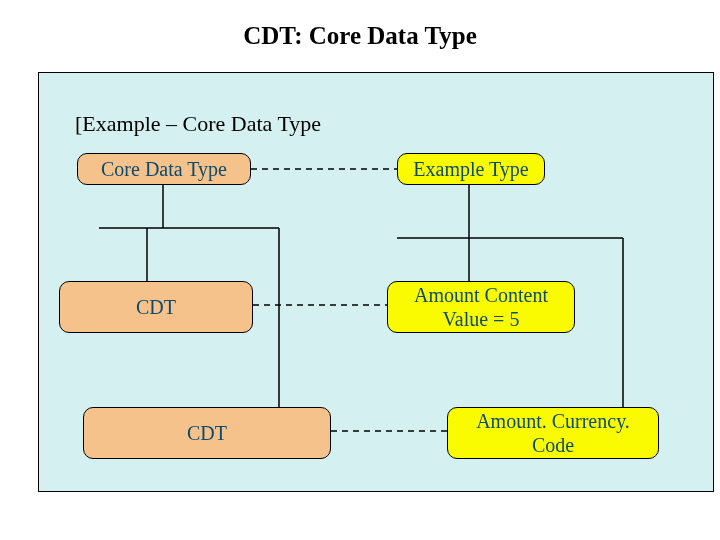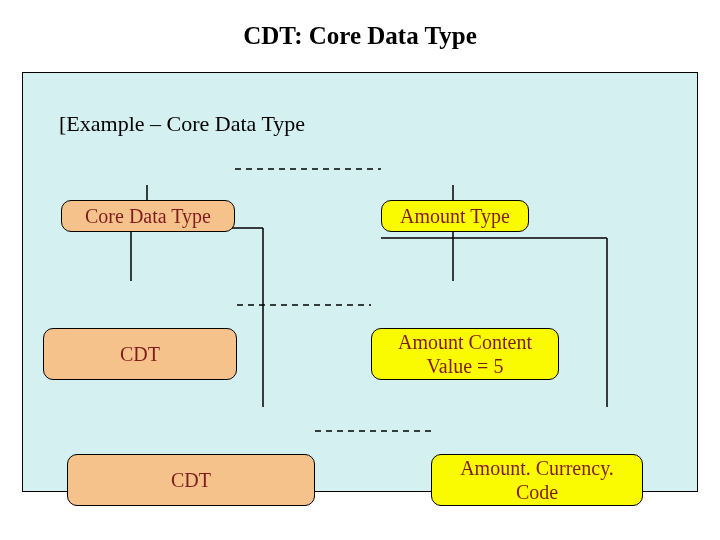--- a/index.html
+++ b/index.html
@@ -12,48 +12,47 @@
   }
   .title {
     text-align: center;
     font-size: 25px;
     font-weight: bold;
     padding-top: 22px;
     color: #000;
   }
   .panel {
     position: absolute;
-    left: 22px;
+    left: 38px;
     top: 72px;
     width: 676px;
     height: 420px;
     background: #d5f0f0;
     border: 1px solid #000;
   }
   .subtitle {
     position: absolute;
     left: 36px;
     top: 38px;
     font-size: 22px;
     color: #000;
   }
   .node {
     position: absolute;
     border: 1px solid #000;
     border-radius: 10px;
     text-align: center;
     font-size: 20px;
-    color: #7f1d1d;
+    color: #0c4a6e;
     display: flex;
     flex-direction: column;
     justify-content: center;
     align-items: center;
     line-height: 1.2;
     padding: 0 8px;
-    margin-top: 47px;
   }
   .orange { background: #f6c28b; }
   .yellow { background: #fafa00; }
   svg.connectors {
     position: absolute;
     left: 0; top: 0;
     width: 676px; height: 420px;
     pointer-events: none;
   }
 </style>
@@ -89,21 +88,21 @@
     <line x1="584" y1="165" x2="584" y2="334" stroke="#000" stroke-width="1.5"></line>
   </svg>
 
   <div class="subtitle">[Example – Core Data Type</div>
 
   <div class="node orange" style="left:38px; top:80px; width:174px; height:32px;">
     <span>Core Data Type</span>
   </div>
 
   <div class="node yellow" style="left:358px; top:80px; width:148px; height:32px;">
-    <span>Amount Type</span>
+    <span>Example Type</span>
   </div>
 
   <div class="node orange" style="left:20px; top:208px; width:194px; height:52px;">
     <span>CDT</span>
   </div>
 
   <div class="node yellow" style="left:348px; top:208px; width:188px; height:52px;">
     <span>Amount Content</span>
     <span>Value = 5</span>
   </div>

